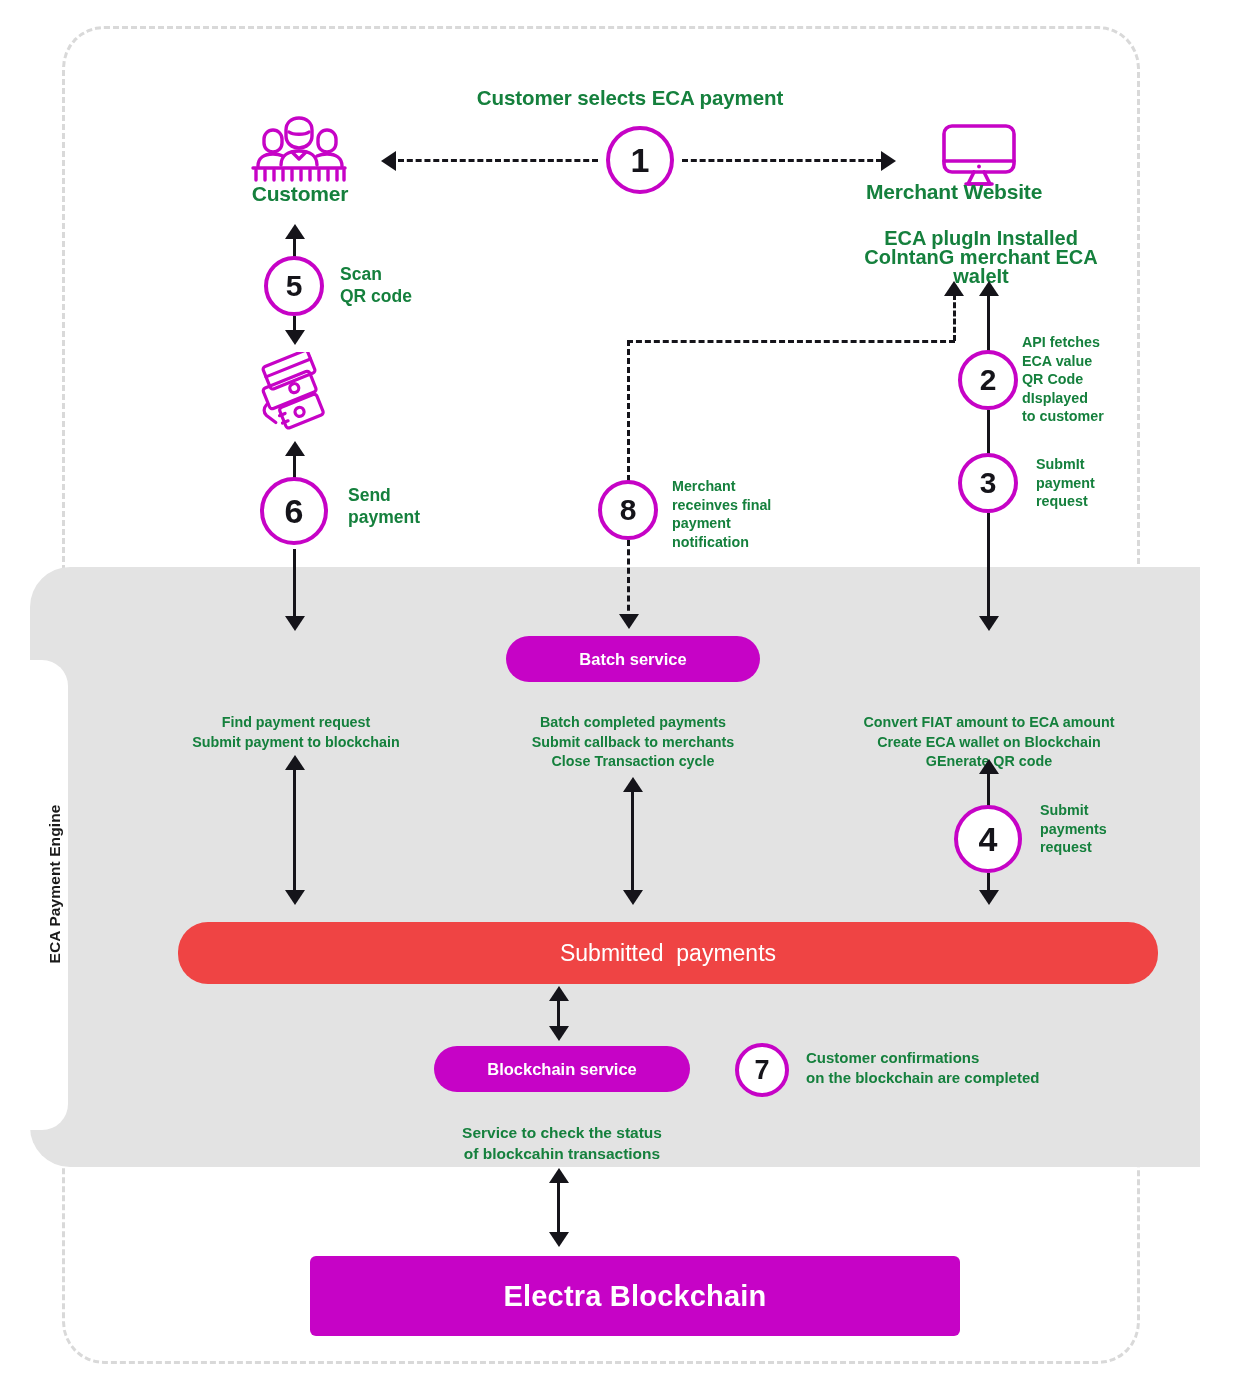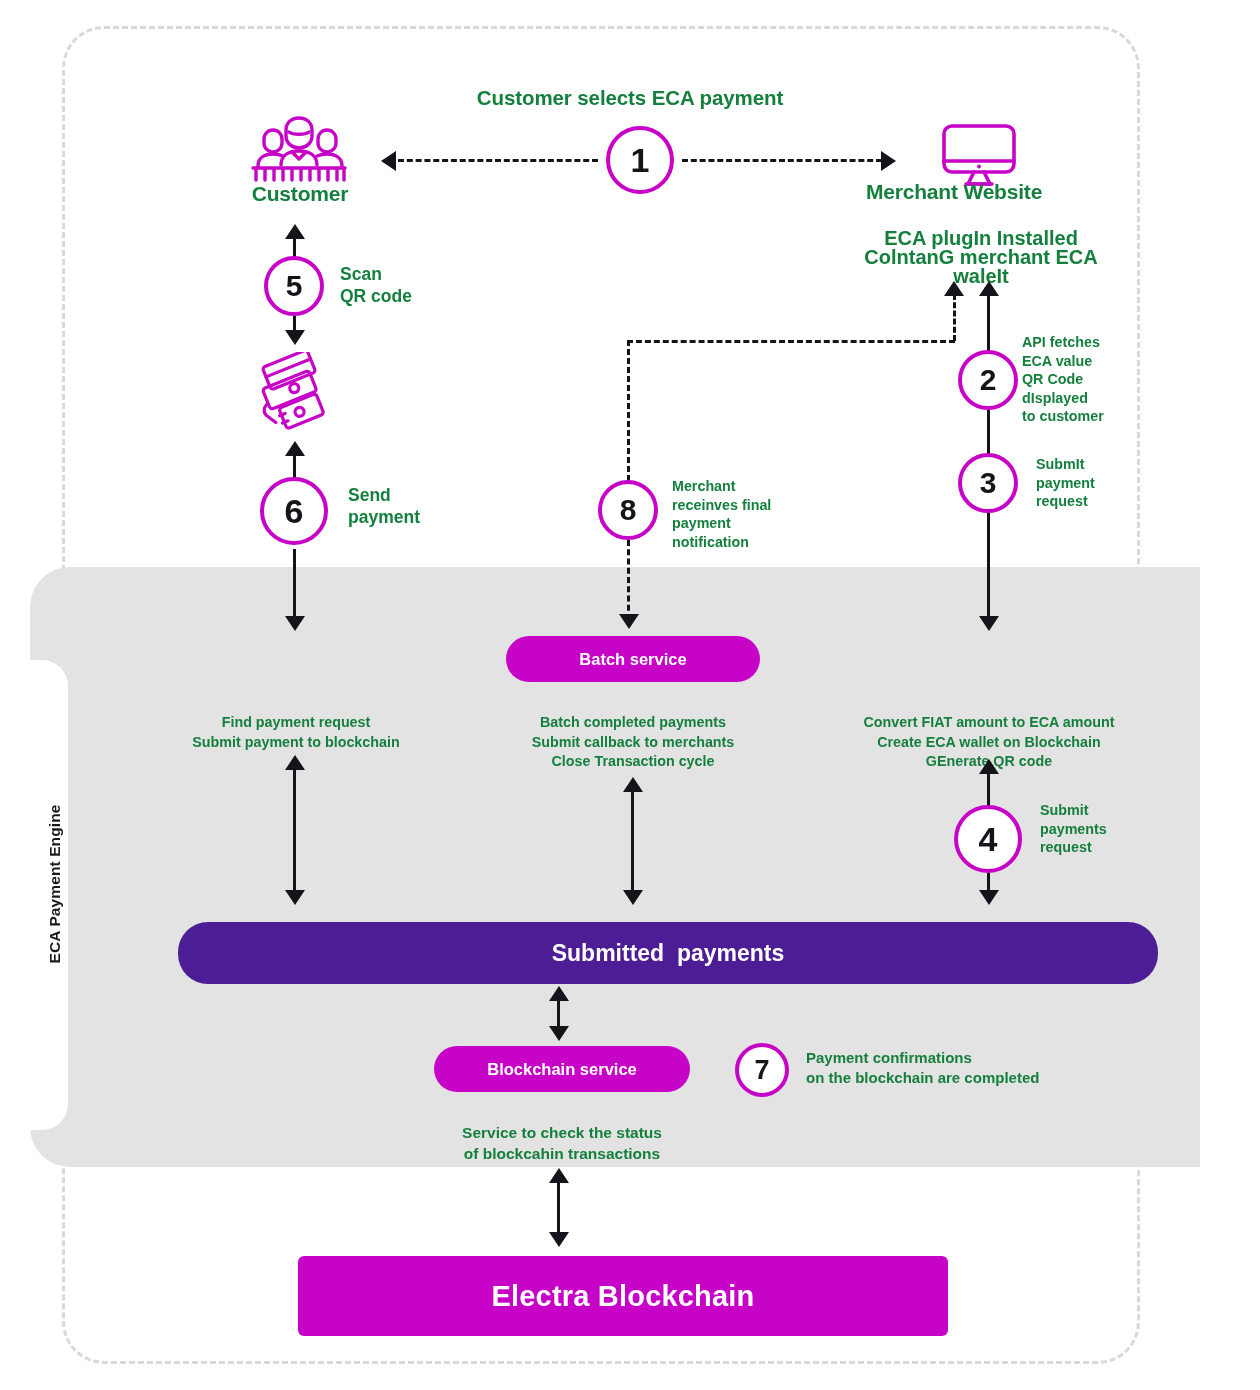--- a/index.html
+++ b/index.html
@@ -85,33 +85,34 @@
     display:flex;
     align-items:center;
     justify-content:center;
     color:#ffffff;
     font-weight:bold;
     box-sizing:border-box;
   }
   .pill-api{height:46px;font-size:16.5px;}
   .bar-purple{
     position:absolute;
-    background:#4c1d95;
+    background:#ef4444;
     border-radius:30px;
     display:flex;align-items:center;justify-content:center;
-    color:#fff;font-weight:bold;font-size:23px;
+    color:#fff;font-weight:normal;font-size:23px;
     white-space:pre;
   }
   .bar-electra{
     position:absolute;
     background:#c603c6;
     border-radius:6px;
     display:flex;align-items:center;justify-content:center;
     color:#fff;font-weight:bold;font-size:29px;
     letter-spacing:.2px;
+    margin-left:12px;
   }
 
   
   .line{position:absolute;background:#15141a;}
   .vline{width:3px;}
   .dashv{
     position:absolute;width:0;
     border-left:3px dashed #15141a;
   }
   .dashh{
@@ -291,21 +292,21 @@
   <div class="arrow arr-down" style="left:549px; top:1026px;"></div>
 
   <div class="pill pill-api" style="left:434px; top:1046px; width:256px;">Blockchain service</div>
   <div class="t pill-cap" style="left:418px; top:1106px; width:288px; font-size:15.5px; line-height:21px;">
     <div>Service to check the status</div>
     <div>of blockcahin transactions</div>
   </div>
 
   <div class="circle c-sm" style="left:735px; top:1043px;">7</div>
   <div class="t step-txt-sm" style="left:806px; top:1048px; font-size:15px; line-height:20px;">
-    <div>Payment confirmations</div>
+    <div>Customer confirmations</div>
     <div>on the blockchain are completed</div>
   </div>
 
   <div class="line vline" style="left:557px; top:1180px; height:56px;"></div>
   <div class="arrow arr-up" style="left:549px; top:1168px;"></div>
   <div class="arrow arr-down" style="left:549px; top:1232px;"></div>
 
   <div class="bar-electra" style="left:298px; top:1256px; width:650px; height:80px;">Electra Blockchain</div>
 
 </div>

